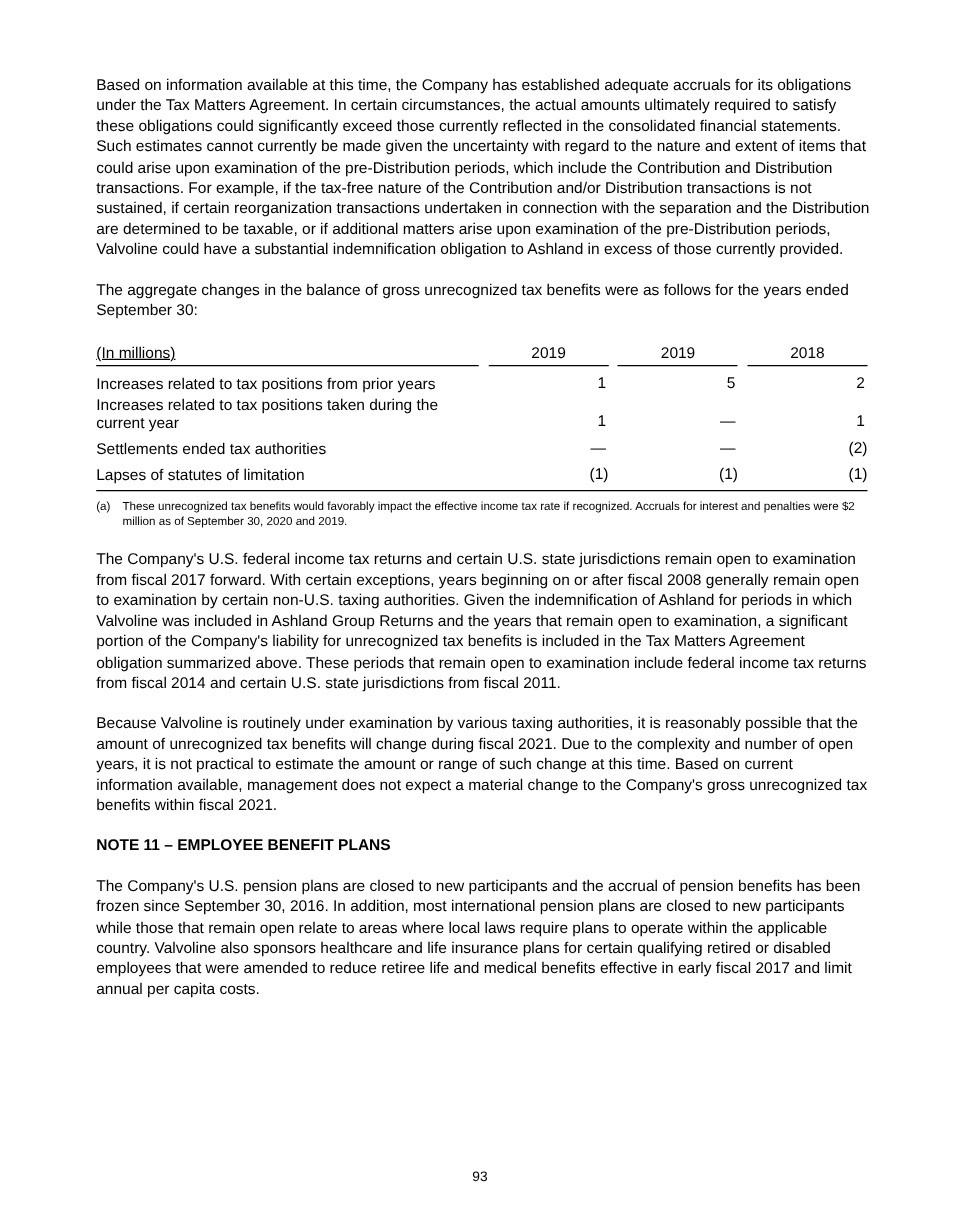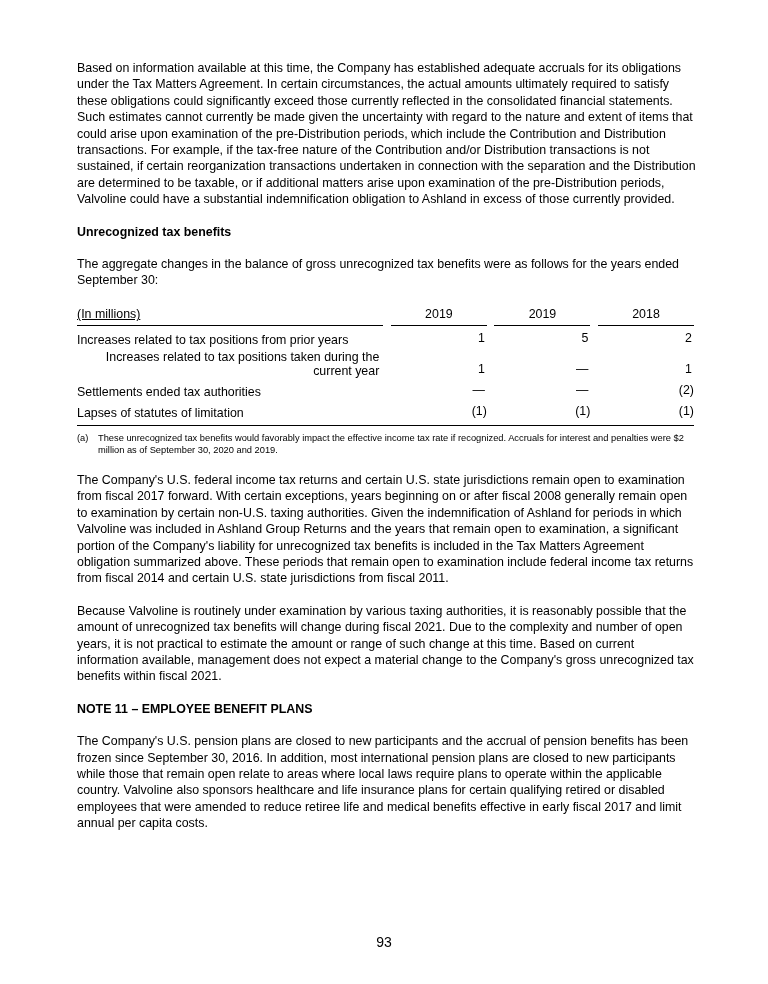--- a/index.html
+++ b/index.html
@@ -55,21 +55,21 @@
       border-bottom: 1px solid #000;
       height: 18px;
       padding-bottom: 2px !important;
     }
     .gap { width: 8px; }
     .gap-hdr { width: 8px; }
     .lbl { width: 313px; padding-right: 4px !important; }
     .cur { width: 14px; text-align: left; padding-left: 1px !important; }
     .num { width: 82px; text-align: right; padding-right: 2px !important; }
     tr.row td { height: 21px; }
-    tr.row.tall td { height: 31px; text-align: right; }
+    tr.row.tall td { height: 31px; }
     tr.row td.lbl { line-height: 14px; }
     .top-rule { border-top: 1px solid #000; }
     .dbl-rule { border-bottom: 3px double #000; }
     .paren-r { padding-right: 0 !important; }
     sup.fn {
       font-size: 8px;
       vertical-align: 5px;
       line-height: 0;
     }
     .footnote-rule {
@@ -85,31 +85,30 @@
       margin-bottom: 16px;
     }
     .footnote .fn-mark { width: 21px; flex: none; }
     .footnote .fn-text { flex: 1; }
     .page-number {
       position: absolute;
       top: 934px;
       left: 0;
       width: 768px;
       text-align: center;
-      font-size: 14px;
+      font-size: 11px;
     }
   </style>
 </head>
 <body>
 
 <div class="page">
 
   <p>Based on information available at this time, the Company has established adequate accruals for its obligations under the Tax Matters Agreement. In certain circumstances, the actual amounts ultimately required to satisfy these obligations could significantly exceed those currently reflected in the consolidated financial statements. Such estimates cannot currently be made given the uncertainty with regard to the nature and extent of items that could arise upon examination of the pre-Distribution periods, which include the Contribution and Distribution transactions. For example, if the tax-free nature of the Contribution and/or Distribution transactions is not sustained, if certain reorganization transactions undertaken in connection with the separation and the Distribution are determined to be taxable, or if additional matters arise upon examination of the pre-Distribution periods, Valvoline could have a substantial indemnification obligation to Ashland in excess of those currently provided.</p>
 
-  <div class="heading">Unrecognized tax benefits</div>
 
   <p class="table-intro">The aggregate changes in the balance of gross unrecognized tax benefits were as follows for the years ended September 30:</p>
 
   <table class="ut">
     <tbody>
         <tr>
       <th class="hdr-label lbl">(In millions)</th>
       <th class="gap-hdr"></th>
       <th class="hdr-year" colspan="2">2019</th>
       <th class="gap-hdr"></th>

